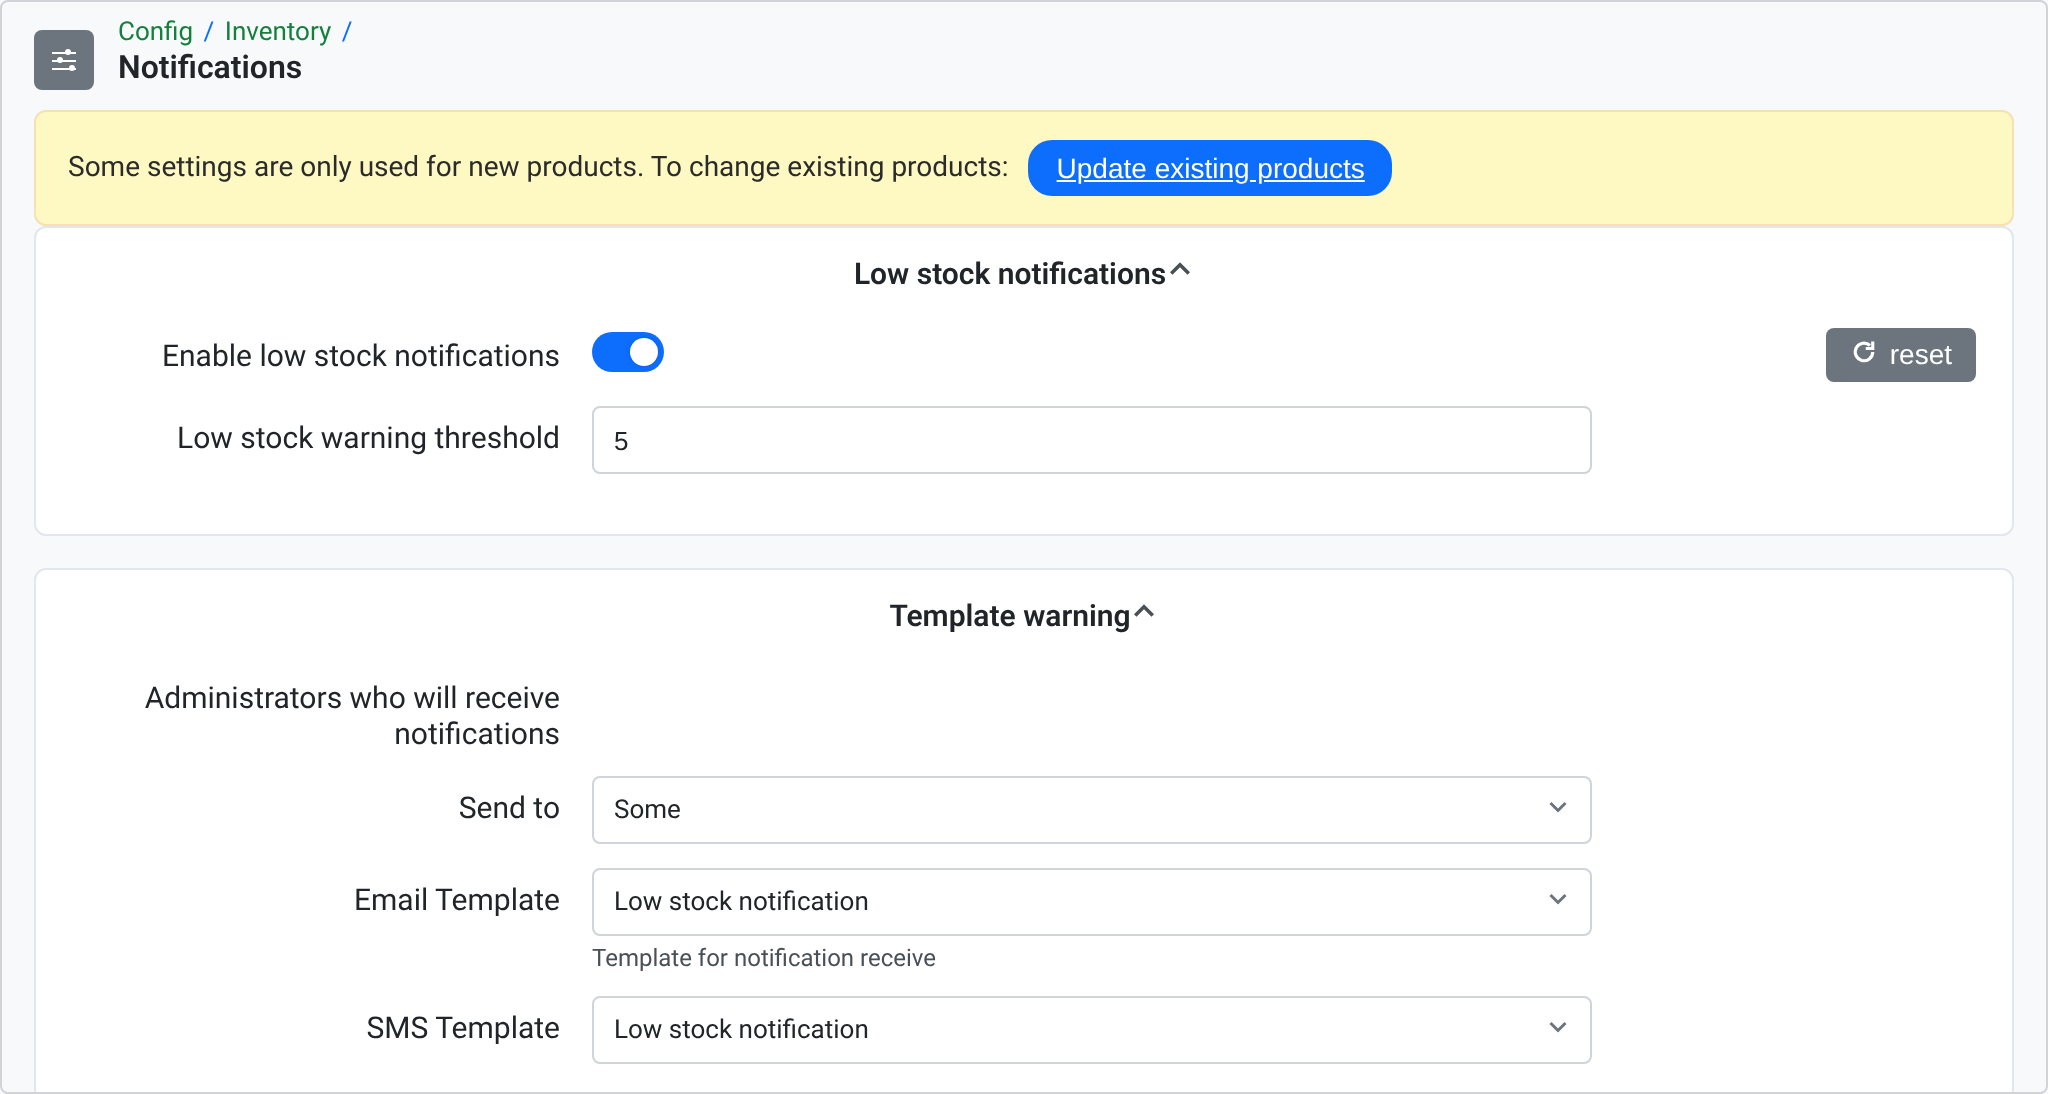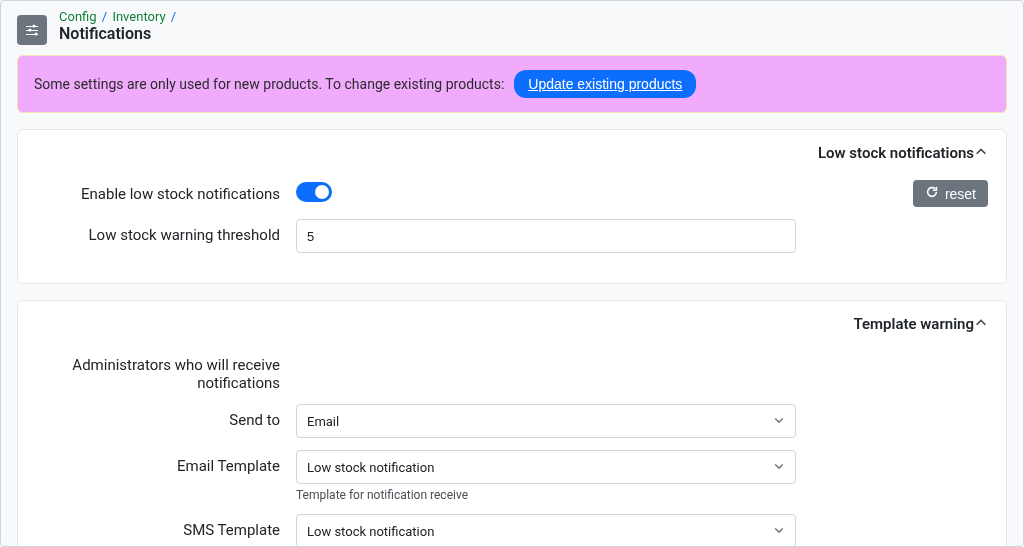--- a/index.html
+++ b/index.html
@@ -27,28 +27,27 @@
     display: flex; align-items: center; justify-content: center;
     margin-top: 6px;
   }
   .header-icon svg { fill: #fff; }
   .breadcrumb { font-size: 13px; color: #0d6efd; }
   .breadcrumb .sep { color: #0d6efd; margin: 0 2px; }
   .breadcrumb a { color: #15803d; text-decoration: none; }
   .page-title { font-size: 16px; font-weight: 600; color: #212529; margin-top: 0px; }
   .content { padding: 0 16px 16px; }
   .notice {
-    background: #f0abfc;
+    background: #fef9c3;
     border: 1px solid #f6e1b1;
     border-radius: 6px;
     padding: 14px 16px;
     display: flex;
     align-items: center;
     gap: 10px;
-    margin-bottom: 16px;
     color: #2b2b2b;
   }
   .btn-primary {
     background: #0d6efd;
     color: #fff;
     border: none;
     border-radius: 12px;
     padding: 6px 14px;
     font-size: 14px;
     cursor: pointer;
@@ -56,21 +55,21 @@
   }
   .panel {
     background: #fff;
     border: 1px solid #e3e6ea;
     border-radius: 6px;
     margin-bottom: 16px;
   }
   .panel-header {
     display: flex;
     align-items: center;
-    justify-content: flex-end;
+    justify-content: center;
     padding: 14px 18px 8px;
     cursor: pointer;
   }
   .panel-title { font-size: 15px; font-weight: 600; }
   .panel-body { padding: 8px 18px 18px; }
   .form-row {
     display: flex;
     align-items: flex-start;
     margin-bottom: 12px;
   }
@@ -119,21 +118,21 @@
   }
   .select-box .chev { color: #6c757d; }
   .btn-reset {
     background: #6c757d;
     color: #fff;
     border: none;
     border-radius: 4px;
     padding: 5px 12px;
     font-size: 14px;
     cursor: pointer;
-    display: inline-flex; align-items:center; gap:6px;
+    display: inline-flex; gap:6px;
   }
   .chev-up { color:#495057; }
 </style>
 </head>
 <body>
 
 <div class="header">
   <div class="header-icon">
     <svg width="16" height="16" viewBox="0 0 16 16">
         <path d="M2 4h7v1H2V4zm9 0h3v1h-3V4zm-1-1.5a1.5 1.5 0 110 3 1.5 1.5 0 010-3zM2 8h3v1H2V8zm5 0h7v1H7V8zM6 6.5a1.5 1.5 0 110 3 1.5 1.5 0 010-3zM2 12h9v1H2v-1zm11 0h1v1h-1v-1zm-1-1.5a1.5 1.5 0 110 3 1.5 1.5 0 010-3z"></path>
@@ -205,21 +204,21 @@
     <div class="panel-body">
 
       <div class="form-row">
         <div class="label-col">Administrators who will receive notifications</div>
       </div>
 
       <div class="form-row">
         <div class="label-col">Send to</div>
         <div class="field-col">
           <div class="select-box">
-            <span>Email</span>
+            <span>Some</span>
             <span class="chev">
               <svg width="12" height="12" viewBox="0 0 16 16" fill="none" stroke="currentColor" stroke-width="2">
                   <path d="M3 6l5 5 5-5"></path>
                 </svg>
             </span>
           </div>
         </div>
       </div>
 
       <div class="form-row">

